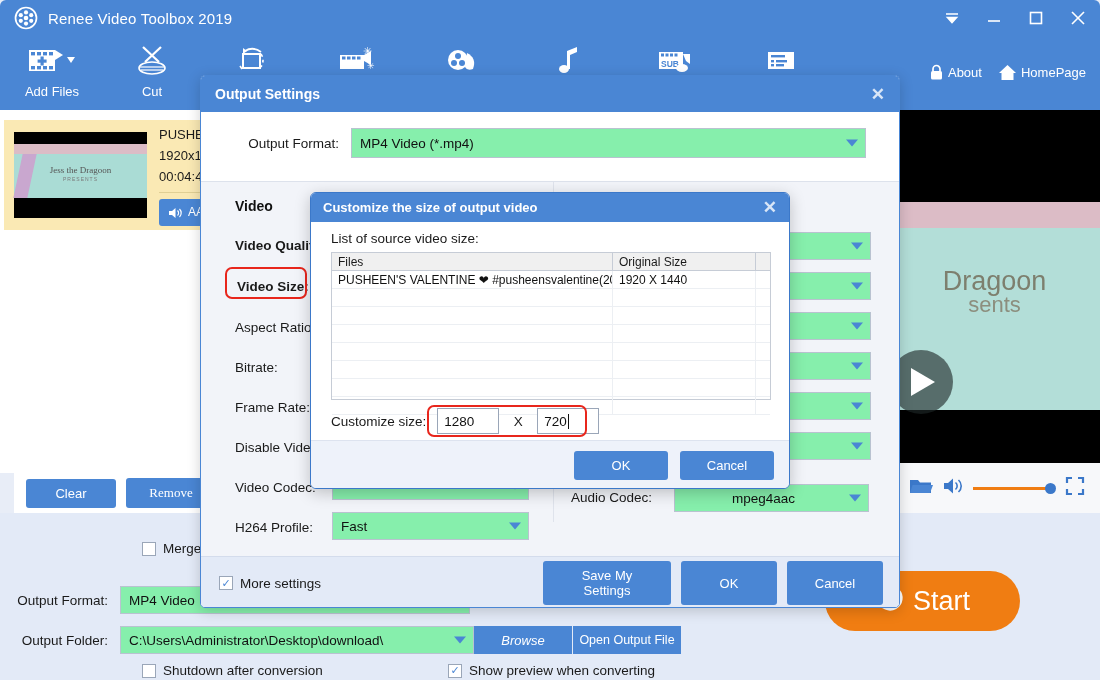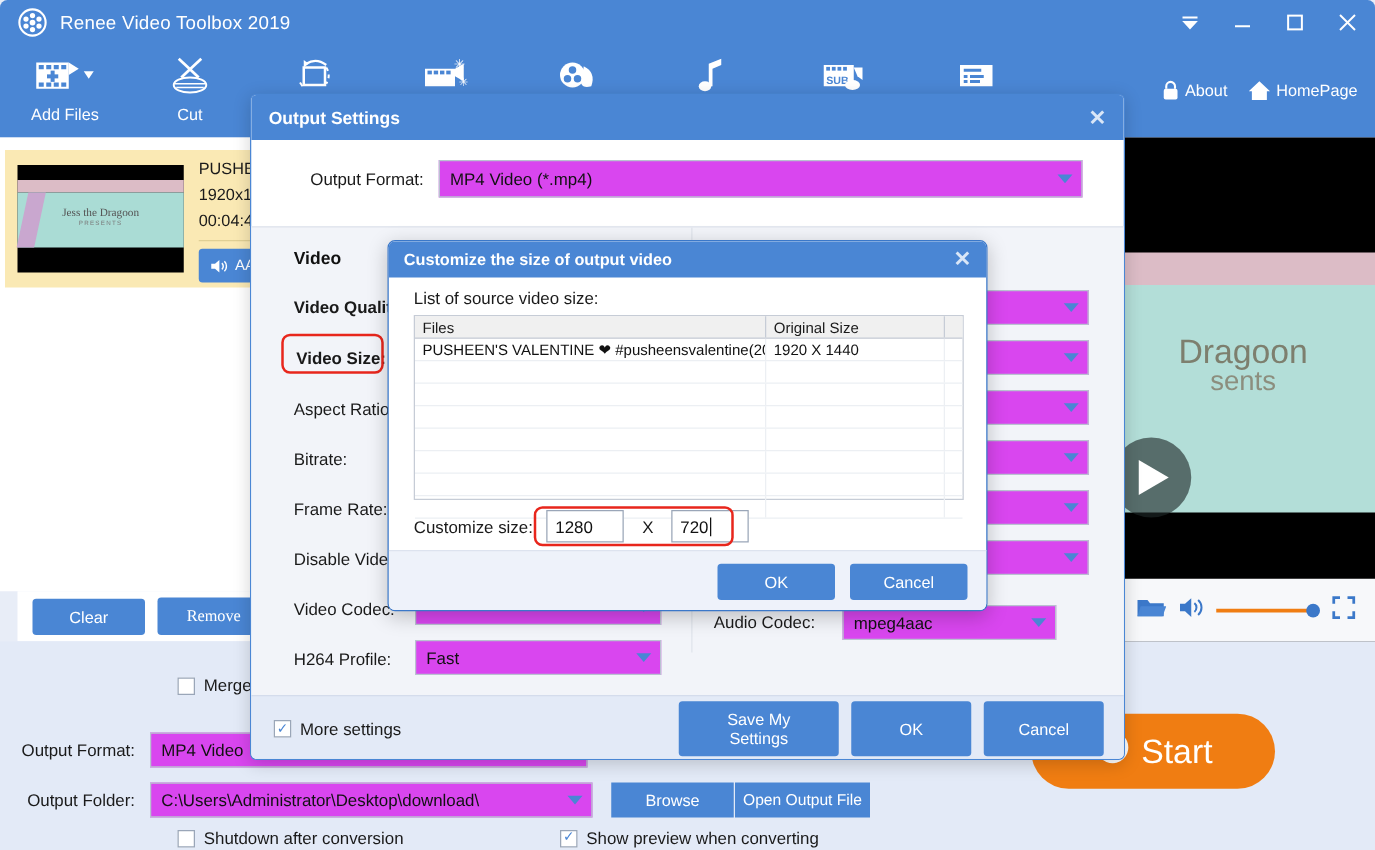--- a/index.html
+++ b/index.html
@@ -97,21 +97,21 @@
   }
 
   
   .bottompanel {
     position: absolute; left: 0; top: 513px; width: 1100px; height: 167px;
     background: #e3eaf7;
   }
   .row { position: absolute; display: flex; align-items: center; }
   .lbl-right { width: 120px; text-align: right; font-size: 13.5px; color: #1a1a1a; padding-right: 12px; }
   .sel {
-    position: relative; background: #d946ef; border: 1px solid #b9c2d0;
+    position: relative; background: #86efac; border: 1px solid #b9c2d0;
     height: 28px; display: flex; align-items: center; padding: 0 24px 0 8px;
     font-size: 13.5px; color: #111;
   }
   .caret {
     position: absolute; right: 7px; top: 50%; transform: translateY(-50%);
     width: 0; height: 0; border-left: 6px solid transparent; border-right: 6px solid transparent;
     border-top: 7px solid #4a86d4;
   }
   .chk { display: inline-flex; align-items: center; gap: 7px; font-size: 13.5px; color: #1a1a1a; }
   .box {
@@ -464,21 +464,21 @@
         <span class="caret"></span>
       </div>
     </div>
 
     <div class="row" style="left:0px; top:113px;">
       <span class="lbl-right">Output Folder:</span>
       <div class="sel" style="width:354px;">
         <span>C:\Users\Administrator\Desktop\download\</span>
         <span class="caret"></span>
       </div>
-      <button class="btn-blue" style="margin-left:15px;width:98px;border-radius:0;height:28px;padding:0;">Browse</button>
+      <button class="btn-blue" style="width:98px;border-radius:0;height:28px;padding:0;font-style:italic;">Browse</button>
       <button class="btn-blue" style="margin-left:1px;width:108px;border-radius:0;height:28px;padding:0;font-size:12.5px;">Open Output File</button>
     </div>
 
     <div class="row" style="left:142px; top:150px;">
       <label class="chk">
         <span class="box"></span>
         <span>Shutdown after conversion</span>
       </label>
     </div>
 
@@ -603,21 +603,21 @@
       </div>
       <div class="os-ctl sel" style="left:473px; top:170px; width:197px;">
         <span class="caret"></span>
       </div>
       <div class="os-ctl sel" style="left:473px; top:210px; width:197px;">
         <span class="caret"></span>
       </div>
       <div class="os-ctl sel" style="left:473px; top:250px; width:197px;">
         <span class="caret"></span>
       </div>
-      <div class="os-ctl sel" style="left:473px; top:302px; width:171px;">
+      <div class="os-ctl sel" style="left:473px; top:302px; width:195px;justify-content:center;">
         <span>mpeg4aac</span>
         <span class="caret"></span>
       </div>
     </div>
 
     <div class="os-footer">
       <label class="chk">
         <span class="box">✓</span>
         <span>More settings</span>
       </label>

